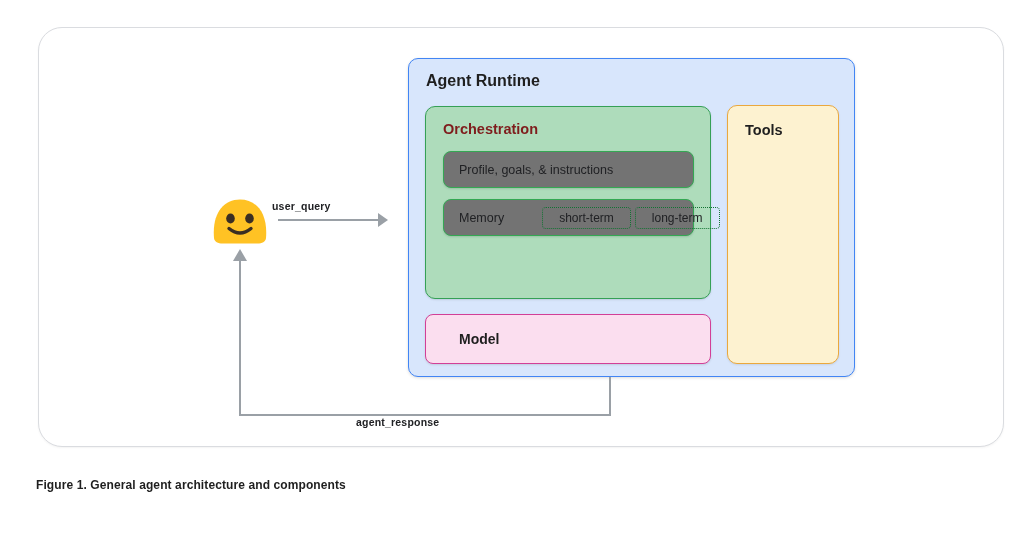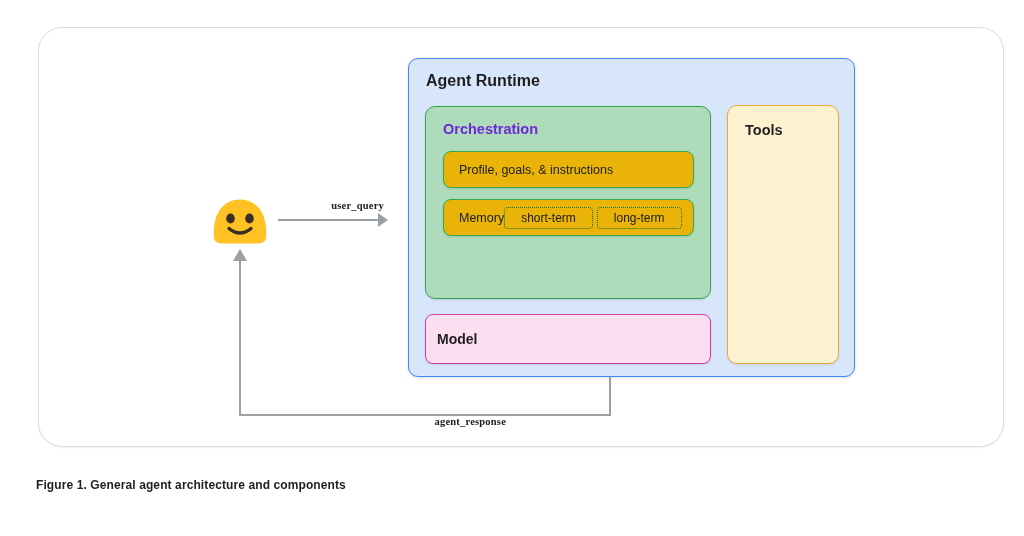--- a/index.html
+++ b/index.html
@@ -45,22 +45,21 @@
     border-left: 7px solid transparent;
     border-right: 7px solid transparent;
   }
 
   .flow-label {
     position: absolute;
     font-size: 10.5px;
     font-weight: 700;
     letter-spacing: 0.2px;
     color: #202124;
-    text-align: right;
-    font-family: Liberation Serif, serif;
+    text-align: left;
   }
   .uq-label { left: 272px; top: 200px; width: 112px; }
   .ar-label { left: 356px; top: 396px; width: 150px; margin-top: 20px; }
 
   
   .runtime {
     position: absolute; left: 408px; top: 58px; width: 447px; height: 319px;
     background: #d8e6fc;
     border: 1.5px solid #4285f4;
     border-radius: 10px;
@@ -74,52 +73,52 @@
   
   .orchestration {
     position: absolute; left: 16px; top: 47px; width: 286px; height: 193px;
     background: #aedcbb;
     border: 1.5px solid #35a056;
     border-radius: 10px;
     box-shadow: 0 1px 2px rgba(60,64,67,0.15);
   }
   .orch-title {
     position: absolute; left: 17px; top: 14px;
-    font-size: 14.5px; font-weight: 600; color: #6d28d9;
+    font-size: 14.5px; font-weight: 600; color: #7f1d1d;
   }
   .orch-item {
     position: absolute; left: 17px; width: 251px; height: 37px;
-    background: #eab308;
+    background: #737373;
     border: 1.5px solid #34a853;
     border-radius: 8px;
     display: flex; align-items: center;
     padding: 0 12px 0 15px;
     font-size: 12.5px; font-weight: 500; color: #202124;
     box-shadow: 0 1px 2px rgba(60,64,67,0.18);
   }
   .item-profile   { top: 44px; }
-  .item-memory    { top: 92px; }
+  .item-memory    { top: 92px; gap: 38px; }
   .item-reasoning { top: 139px; }
   .chips { margin-left: auto; display: flex; gap: 4px; }
   .chip {
     border: 1.5px dotted #137333;
     border-radius: 4px;
     padding: 3px 16px;
     font-size: 12px; font-weight: 500; color: #202124;
     white-space: nowrap;
   }
 
   
   .model-box {
     position: absolute; left: 16px; top: 255px; width: 286px; height: 50px;
     background: #fbdeef;
     border: 1.5px solid #d23f97;
     border-radius: 8px;
     display: flex; align-items: center;
-    padding-left: 11px;
+    padding-left: 33px;
     font-size: 14px; font-weight: 600; color: #1f1f1f;
     box-shadow: 0 1px 2px rgba(60,64,67,0.15);
   }
 
   
   .tools-box {
     position: absolute; left: 318px; top: 46px; width: 112px; height: 259px;
     background: #fdf2d0;
     border: 1.5px solid #eaa83e;
     border-radius: 10px;

